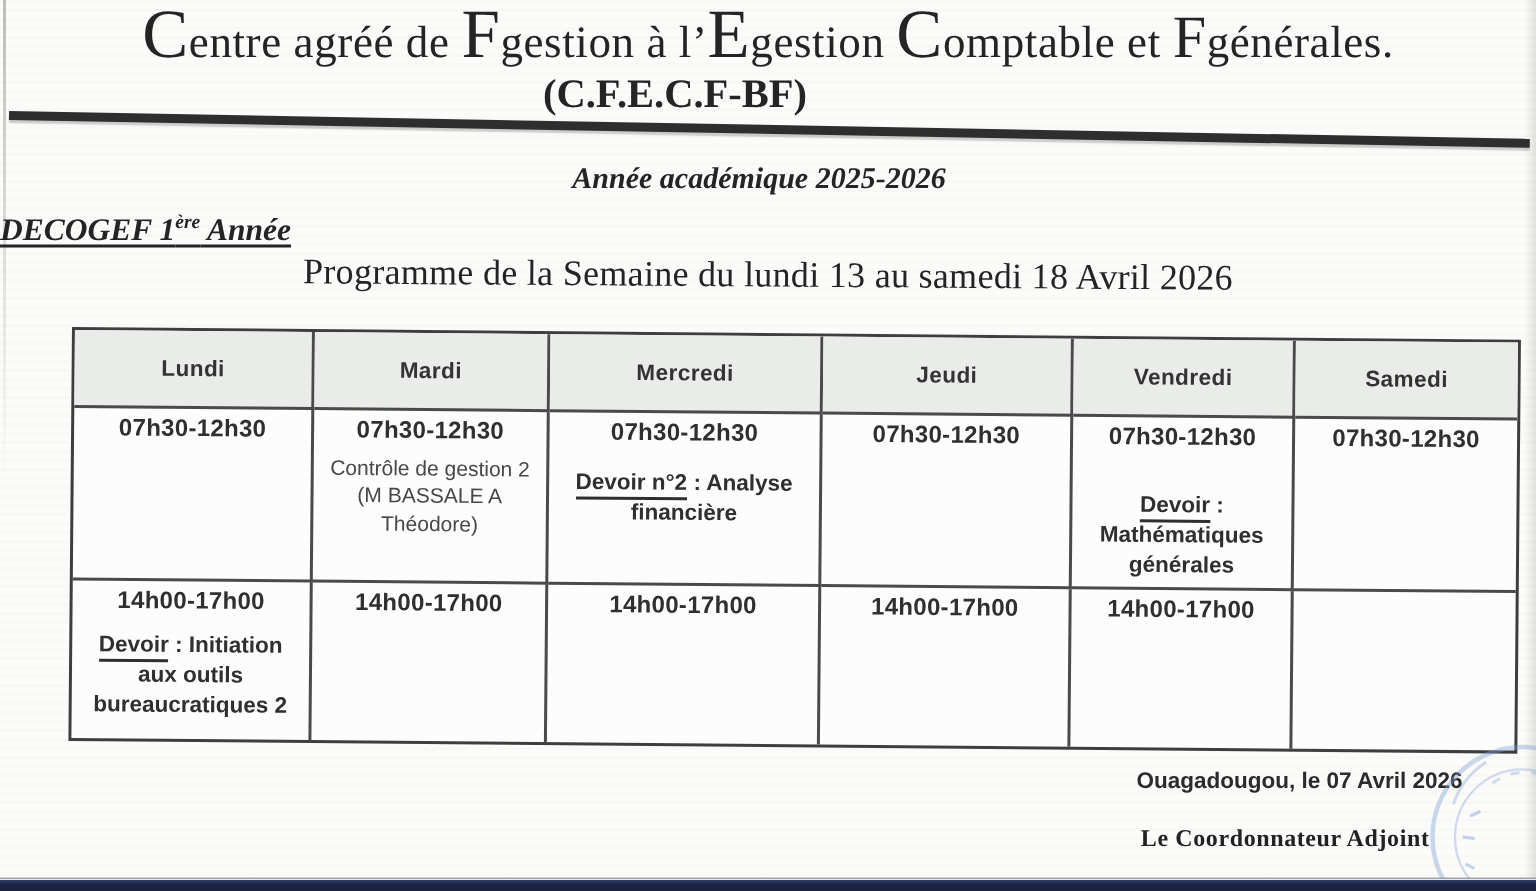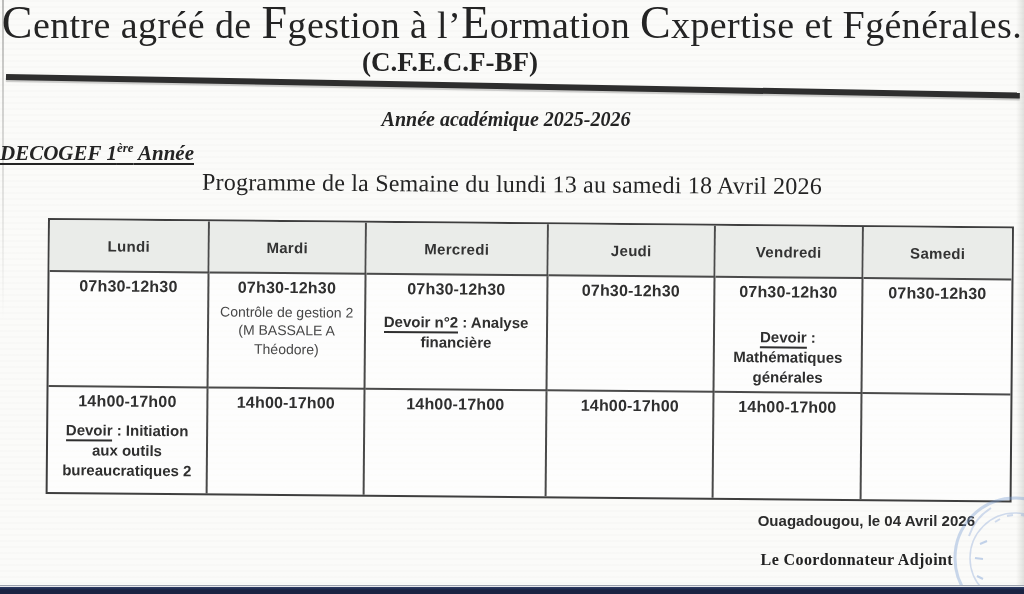--- a/index.html
+++ b/index.html
@@ -14,21 +14,21 @@
   }
   
   .edge-left{position:absolute;left:2px;top:0;width:2px;height:320px;
     background:linear-gradient(180deg,#8a8a88, rgba(150,150,148,0));opacity:.55;}
   .edge-right{position:absolute;right:0;top:0;width:8px;height:594px;
     background:linear-gradient(90deg, rgba(0,0,0,0), rgba(120,120,112,.20));}
   
   .title{position:absolute;top:0;left:0;width:100%;height:54px;margin:0;
     text-align:center;line-height:52px;font-weight:400;color:#242424;letter-spacing:.4px;white-space:nowrap;}
   .title span{line-height:1;vertical-align:baseline;}
-  .title .reg{font-size:38px;text-align:right;}
+  .title .reg{font-size:30px;text-align:right;}
   .title .cap{font-size:46px;}
   .title .cap.sm{font-size:40px;}
   .subtitle{position:absolute;top:47px;left:0;width:100%;text-align:center;
     font-size:27px;font-weight:700;color:#242424;transform:translateX(-62px);}
   .rule{position:absolute;top:74px;left:6px;width:1014px;height:6px;background:#2e2e2e;
     transform:rotate(1.05deg);transform-origin:left center;box-shadow:0 2px 1px rgba(60,60,60,.25);}
   .year{position:absolute;top:108px;left:0;width:100%;text-align:center;
     font-style:italic;font-weight:700;font-size:20px;color:#242424;transform:translateX(-6px);}
   .program{position:absolute;top:140px;left:0;width:100%;text-align:left;
     font-style:italic;font-weight:700;font-size:21px;color:#242424;}
@@ -62,21 +62,21 @@
     background:linear-gradient(180deg,#9ba1ad 0,#9ba1ad 1px,#e8e9ec 1px,#e8e9ec 2px,#2e3c66 2px,#1a2342 5px,#1a2342 100%);}
 </style>
 </head>
 <body>
 
 <div class="page">
 
   <div class="edge-left"></div>
   <div class="edge-right"></div>
 
-  <h1 class="title"><span class="cap">C</span><span class="reg">entre agréé de </span><span class="cap">F</span><span class="reg">gestion à l’</span><span class="cap">E</span><span class="reg">ormation </span><span class="cap">C</span><span class="reg">xpertise et </span><span class="cap sm">F</span><span class="reg">générales.</span></h1>
+  <h1 class="title"><span class="cap">C</span><span class="reg">entre agréé de </span><span class="cap">F</span><span class="reg">gestion à l’</span><span class="cap">E</span><span class="reg">gestion </span><span class="cap">C</span><span class="reg">omptable et </span><span class="cap sm">F</span><span class="reg">générales.</span></h1>
 
   <div class="subtitle">(C.F.E.C.F-BF)</div>
 
   <div class="rule"></div>
 
   <div class="year">Année académique 2025-2026</div>
 
   <div class="program">
     <span class="program-inner"><span>DECOGEF 1</span><sup>ère</sup><span> Année</span></span>
   </div>
@@ -123,21 +123,21 @@
       </div>
       <div class="cell body bottom">
         <div class="time">14h00-17h00</div>
       </div>
       <div class="cell body bottom">
         <div class="time">14h00-17h00</div>
       </div>
       <div class="cell body last bottom"></div>
     </div>
 
-  <div class="place-date">Ouagadougou, le 04 Avril 2026</div>
+  <div class="place-date">Ouagadougou, le 07 Avril 2026</div>
   <div class="signatory">Le Coordonnateur Adjoint</div>
 
   <svg class="stamp" width="160" height="130" viewBox="0 0 160 130">
     <g fill="none" stroke="#7d9fd4">
       <circle cx="90" cy="72" r="60" stroke-width="3" opacity="0.40"></circle>
       <circle cx="90" cy="72" r="45" stroke-width="1.5" opacity="0.35"></circle>
       <path d="M44 50 q6 -18 22 -28" stroke-width="2" opacity="0.35"></path>
       <path d="M52 90 l6 3 M60 102 l6 4 M74 110 l7 2 M50 72 l8 1 M55 58 l7 -3" stroke-width="2" opacity="0.45"></path>
       <path d="M70 36 l5 -3 M82 30 l6 -1 M96 29 l6 1" stroke-width="2" opacity="0.35"></path>
       <path d="M92 118 l8 1 M108 115 l7 -3" stroke-width="2" opacity="0.35"></path>

